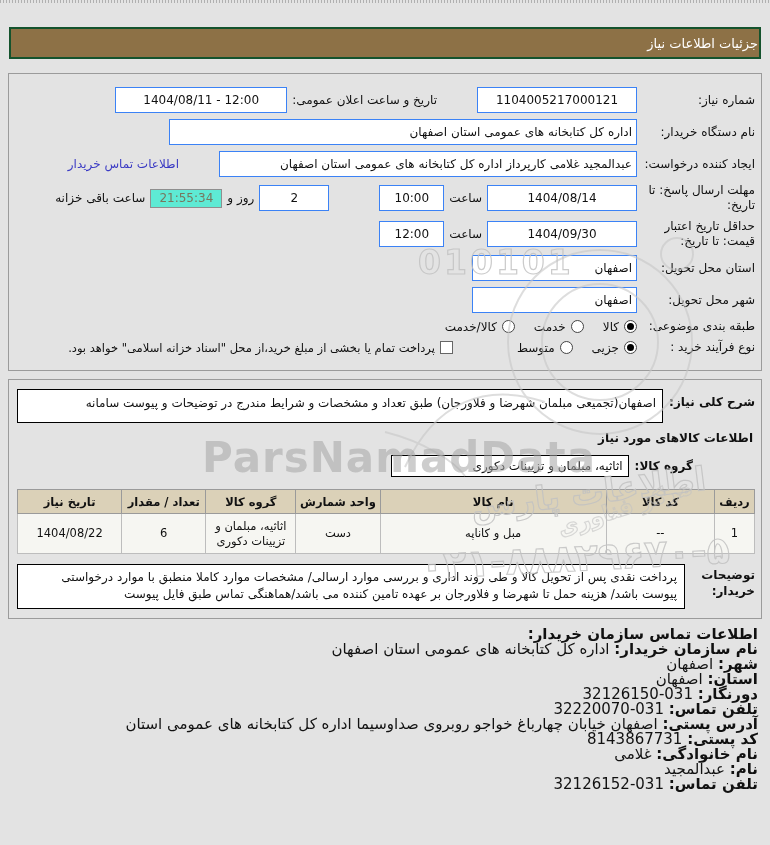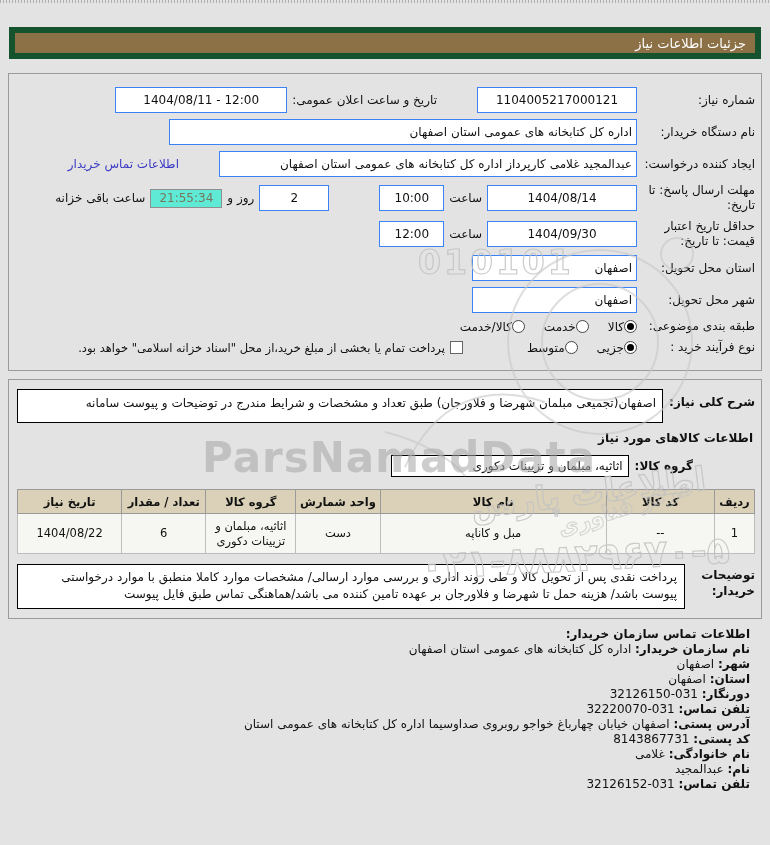--- a/index.html
+++ b/index.html
@@ -13,23 +13,23 @@
     position:relative;
     overflow:hidden;
   }
   .top-edge{
     height:3px; width:100%;
     background-image:repeating-linear-gradient(90deg,#9a9a9a 0 1px,transparent 1px 3px);
     opacity:.7;
   }
   .title-bar{
     margin:24px 9px 14px 9px; height:32px;
-    background:#8d7146; border:6px solid #14532d;
+    background:#8d7146; border:2px solid #14532d;
     color:#fff; font-size:13px;
-    display:flex; align-items:center; padding:0 9px;
+    display:flex; align-items:center; padding:0 1px;
   }
   .panel{
     border:1px solid #9b9b9b;
     margin:0 8px 8px 8px;
     padding:7px 6px 9px 8px;
   }
   .frow{ display:flex; align-items:center; margin:6px 0; gap:5px; }
   .flabel{ width:113px; flex-shrink:0; line-height:1.25; }
   .ibox{
     background:#fff; border:1px solid #3b82f6;
@@ -52,21 +52,21 @@
     background:#fff; display:inline-block; position:relative; flex-shrink:0;
   }
   .radio.checked::after{
     content:""; position:absolute; left:2px; top:2px; right:2px; bottom:2px;
     background:#000; border-radius:50%;
   }
   .checkbox{
     width:13px; height:13px; border:1px solid #666; background:#fff;
     display:inline-block; flex-shrink:0;
   }
-  .opt{ display:flex; align-items:center; margin-left:14px; }
+  .opt{ display:flex; align-items:center; gap:5px; margin-left:14px; }
   .bold{ font-weight:bold; }
   .desc-row{ display:flex; align-items:flex-start; gap:6px; margin:2px 0 8px 0; }
   .desc-label{ font-weight:bold; width:86px; flex-shrink:0; padding-top:6px; }
   .desc-box{
     background:#fff; border:1px solid #000; flex:1;
     min-height:34px; padding:5px 6px 7px 6px; line-height:1.35;
   }
   .items-heading{ font-weight:bold; margin:4px 2px 10px 0; }
   .group-row{ display:flex; align-items:center; gap:6px; margin:0 62px 12px 0; }
   .group-label{ font-weight:bold; flex-shrink:0; }
@@ -85,21 +85,21 @@
   table.items td{
     background:#f6f6f2; border:1px solid #bdbdbd; text-align:center;
     padding:3px 3px; height:40px; line-height:1.3;
   }
   .notes-row{ display:flex; align-items:flex-start; gap:6px; }
   .notes-label{ font-weight:bold; width:64px; flex-shrink:0; line-height:1.3; padding-top:4px; }
   .notes-box{
     border:1px solid #000; background:#fff; flex:1;
     padding:4px 7px; line-height:1.45; text-align:right;
   }
-  .contact{ margin:5px 20px 0 10px; line-height:14.5px; font-size:12px; }
+  .contact{ margin:5px 12px 0 10px; line-height:14.5px; font-size:15px; }
   .contact div{ margin:0 0 0.5px 0; }
   
   .wm{ position:absolute; pointer-events:none; z-index:6; direction:ltr; }
   .wm-brand{
     top:433px; left:202px; font-size:42px; font-weight:bold;
     color:#a6a6a6; opacity:.55; letter-spacing:1px;
   }
   .wm-outline{
     font-weight:bold; color:transparent;
     -webkit-text-stroke:1.2px #c2c2c2; opacity:.85;

